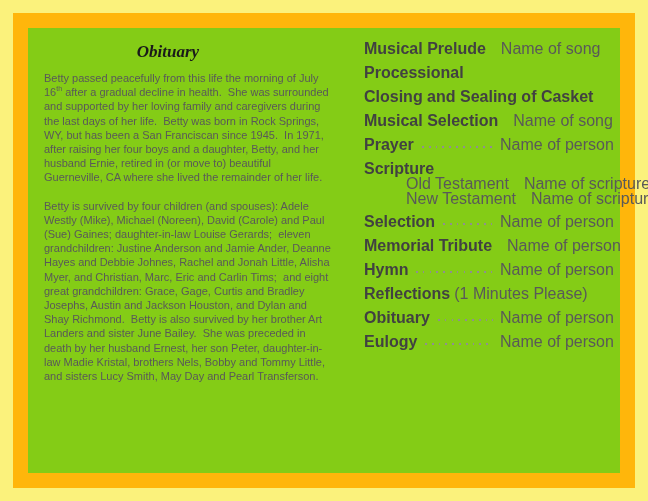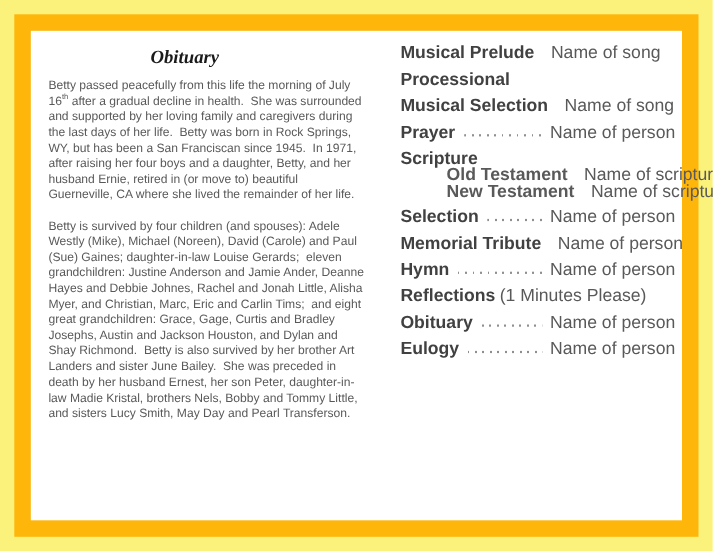--- a/index.html
+++ b/index.html
@@ -15,21 +15,21 @@
   }
   .frame {
     width: 100%;
     height: 100%;
     background: #FFB60B;           
     padding: 15px;
   }
   .card {
     width: 100%;
     height: 100%;
-    background: #ffffff;
+    background: #84cc16;
     padding: 14px 16px 12px 16px;
     display: flex;
     gap: 32px;
   }
 
   
   .obituary-col { width: 288px; flex: 0 0 288px; }
   .page-title {
     font-family: "Liberation Serif", "DejaVu Serif", serif;
     font-style: italic;
@@ -88,21 +88,21 @@
     width: 104px;
     color: #595959;
     white-space: nowrap;
   }
   .scripture-group { margin-bottom: 9px; }
   .scripture-group > .prog-row { margin-bottom: 2px; }
   .sub-row {
     margin-bottom: 1px;
     padding-left: 42px;
   }
-  .sub-row .prog-label { font-weight: bold; color: #595959; }
+  .sub-row .prog-label { font-weight: normal; color: #595959; }
   .scripture-group { margin-bottom: 10px; }
 </style>
 </head>
 <body>
 
 <div class="canvas">
   <div class="frame">
     <div class="card">
 
       <div class="obituary-col">
@@ -117,20 +117,23 @@
           <span class="prog-label">Musical Prelude</span>
           <span class="leader"></span>
           <span class="prog-value">Name of song</span>
         </div>
 
         <div class="prog-row">
           <span class="prog-label">Processional</span>
         </div>
 
 
+        <div class="prog-row">
+          <span class="prog-label">Closing and Sealing of Casket</span>
+        </div>
 
         <div class="prog-row">
           <span class="prog-label">Musical Selection</span>
           <span class="leader"></span>
           <span class="prog-value">Name of song</span>
         </div>
 
         <div class="prog-row">
           <span class="prog-label">Prayer</span>
           <span class="leader"></span>

